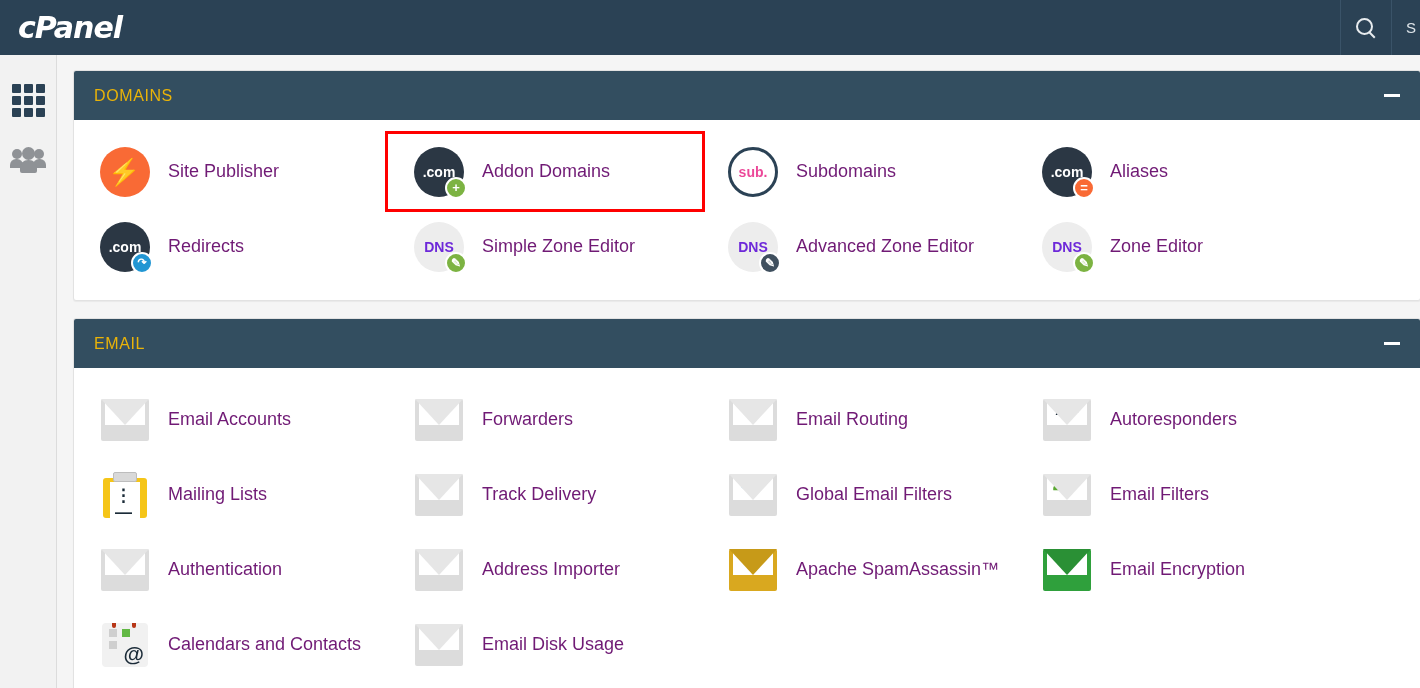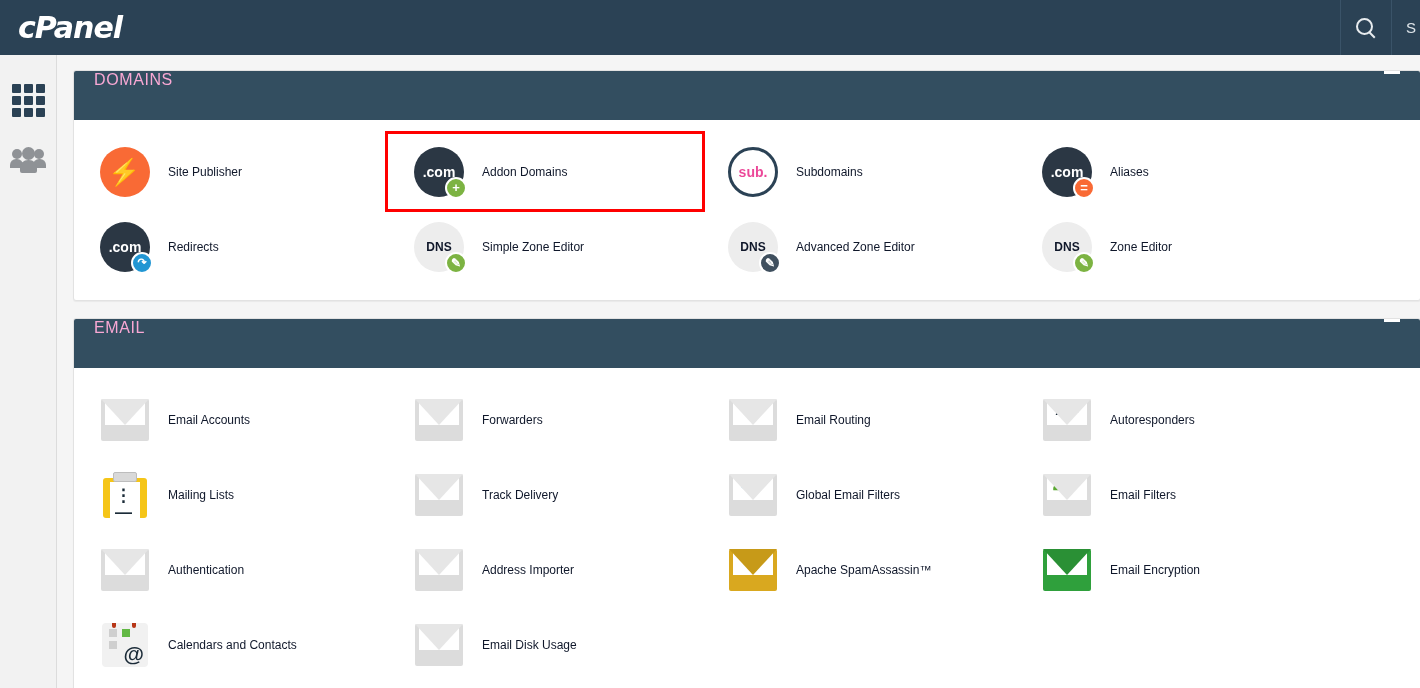--- a/index.html
+++ b/index.html
@@ -52,48 +52,48 @@
   .people-icon .b { position: absolute; background: #8f9296; }
 
   
   .content { position: absolute; left: 57px; top: 55px; width: 1363px; height: 633px; padding: 15px 0 0 16px; }
 
   .panel {
     width: 1348px; background: #ffffff; border: 1px solid #e2e2e2;
     border-radius: 3px; margin-bottom: 17px; box-shadow: 0 1px 1px rgba(0,0,0,.05);
   }
   .panel-head {
-    height: 49px; background: #334e60; color: #f9a8d4;
-    display: flex; align-items: flex-start; justify-content: space-between;
+    height: 49px; background: #334e60; color: #eab308;
+    display: flex; align-items: center; justify-content: space-between;
     padding: 0 20px; border-radius: 2px 2px 0 0;
   }
   .panel-title { font-size: 16px; letter-spacing: .6px; font-weight: 400; }
   .collapse-btn { width: 16px; height: 3px; background: #ffffff; cursor: pointer; }
 
   .panel-body { padding: 14px 0 16px 0; }
   .row { display: flex; }
   .cell {
     width: 314px; height: 75px; display: flex; align-items: center;
     padding-left: 24px; cursor: pointer; position: relative;
   }
-  .cell-label { font-size: 12px; color: #0f172a; margin-left: 16px; white-space: nowrap; text-align: center; }
+  .cell-label { font-size: 18px; color: #701a75; margin-left: 16px; white-space: nowrap; text-align: center; }
   .icon-wrap { width: 54px; height: 54px; position: relative; flex: 0 0 54px; }
 
   
   .highlight { outline: 3px solid #ff0000; outline-offset: 0; }
 
   
   .circ {
     position: absolute; left: 2px; top: 2px; width: 50px; height: 50px;
     border-radius: 50%; display: flex; align-items: center; justify-content: center;
     font-weight: bold; font-family: "Liberation Sans", sans-serif;
   }
   .circ.dark { background: #2b3744; color: #ffffff; font-size: 14px; }
   .circ.orange { background: #f96a35; }
-  .circ.gray { background: #ededed; color: #0f172a; font-size: 12px; }
+  .circ.gray { background: #ededed; color: #6d28d9; font-size: 14px; }
   .circ.outline { background: #ffffff; border: 3.5px solid #2b4255; color: #ec4899; font-size: 14px; }
 
   .badge {
     position: absolute; right: -1px; bottom: 0px; width: 22px; height: 22px;
     border-radius: 50%; display: flex; align-items: center; justify-content: center;
     color: #ffffff; font-size: 13px; font-weight: bold; border: 2px solid #ffffff;
   }
   .badge.green { background: #7cb342; }
   .badge.orange { background: #f96a35; }
   .badge.blue { background: #2196d3; }

